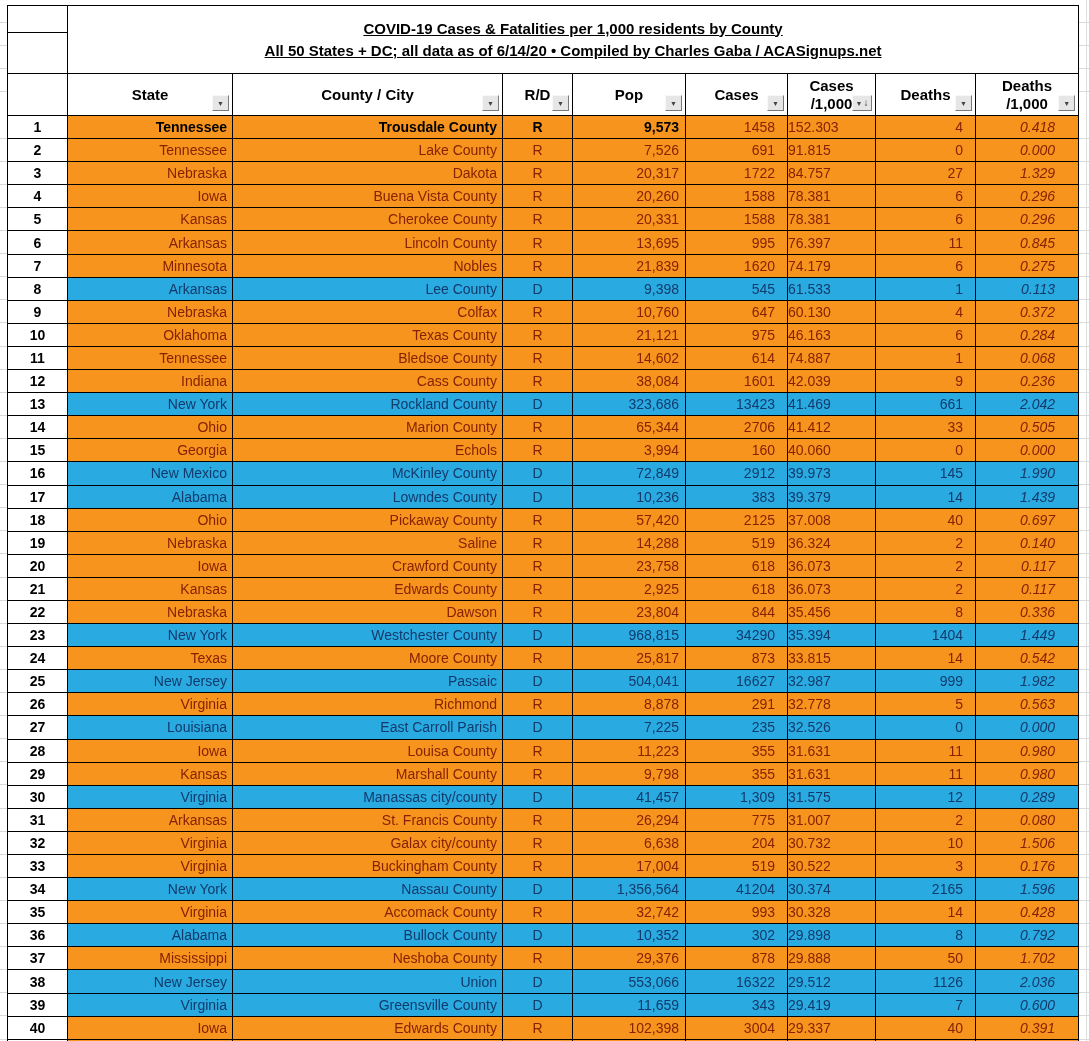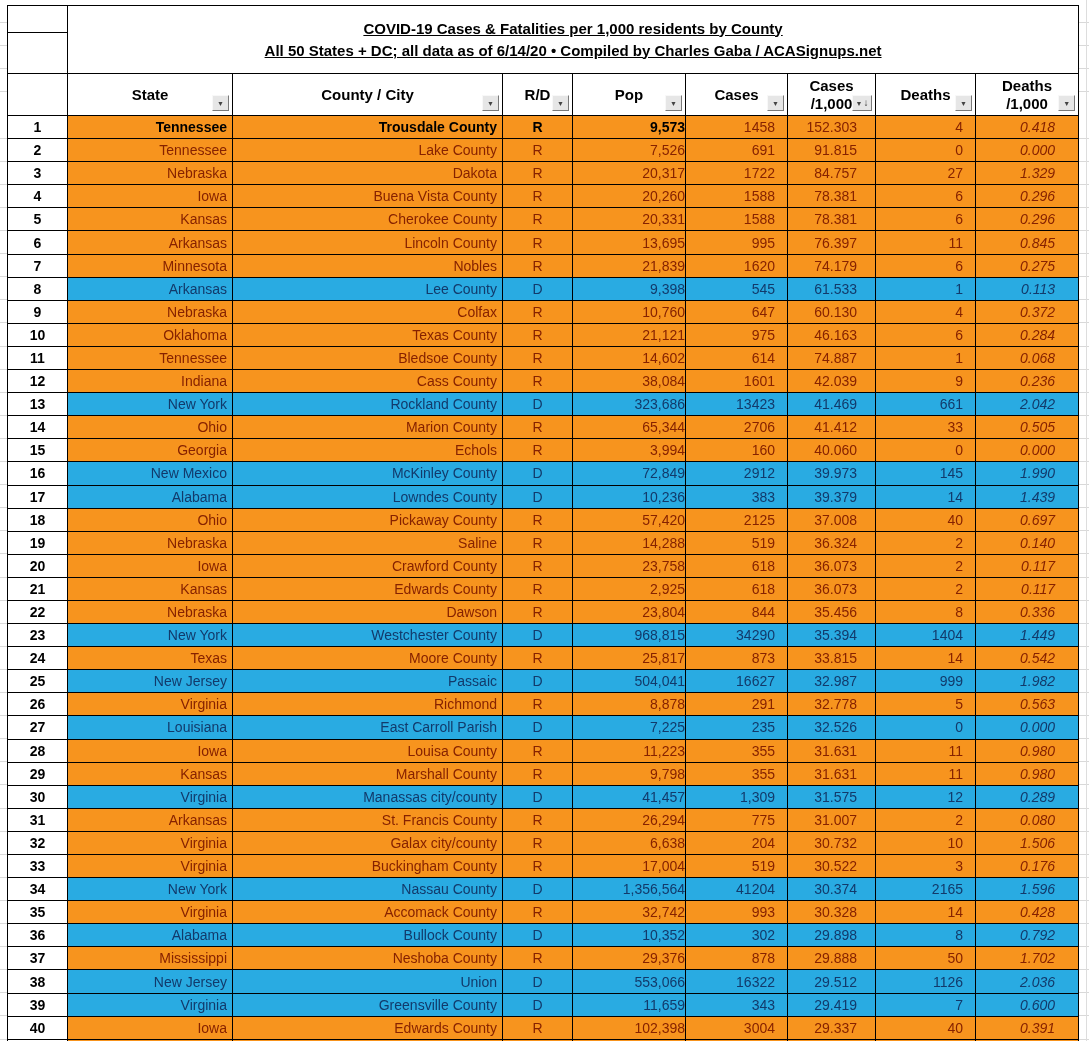--- a/index.html
+++ b/index.html
@@ -60,23 +60,23 @@
     text-align:center;vertical-align:middle;
   }
   td.cell{font-size:14px;vertical-align:middle;}
   tr.party-R td.cell{background:#F7941E;color:#862200;}
   tr.party-D td.cell{background:#29ABE2;color:#123A6B;}
   tr.emph td.c-state,tr.emph td.c-county,tr.emph td.c-rd,tr.emph td.c-pop{
     font-weight:bold;color:#000;
   }
   .c-state,.c-county{text-align:right;padding-right:5px;}
   .c-rd{text-align:center;}
-  .c-pop{text-align:right;}
+  .c-pop{text-align:right;padding-right:6px;}
   .c-cases{text-align:right;padding-right:12px;}
-  .c-cases_per_1000{text-align:right;padding-right:18px;}
+  .c-cases_per_1000{text-align:left;padding-right:18px;}
   .c-deaths{text-align:right;padding-right:12px;}
   .c-deaths_per_1000{text-align:right;padding-right:23px;font-style:italic;}
   tr.partial{height:23px;}
   tr.partial td{background:#F7941E;}
   tr.partial td.rownum{background:#fff;}
 </style>
 </head>
 <body>
 
 <div class="sheet">

